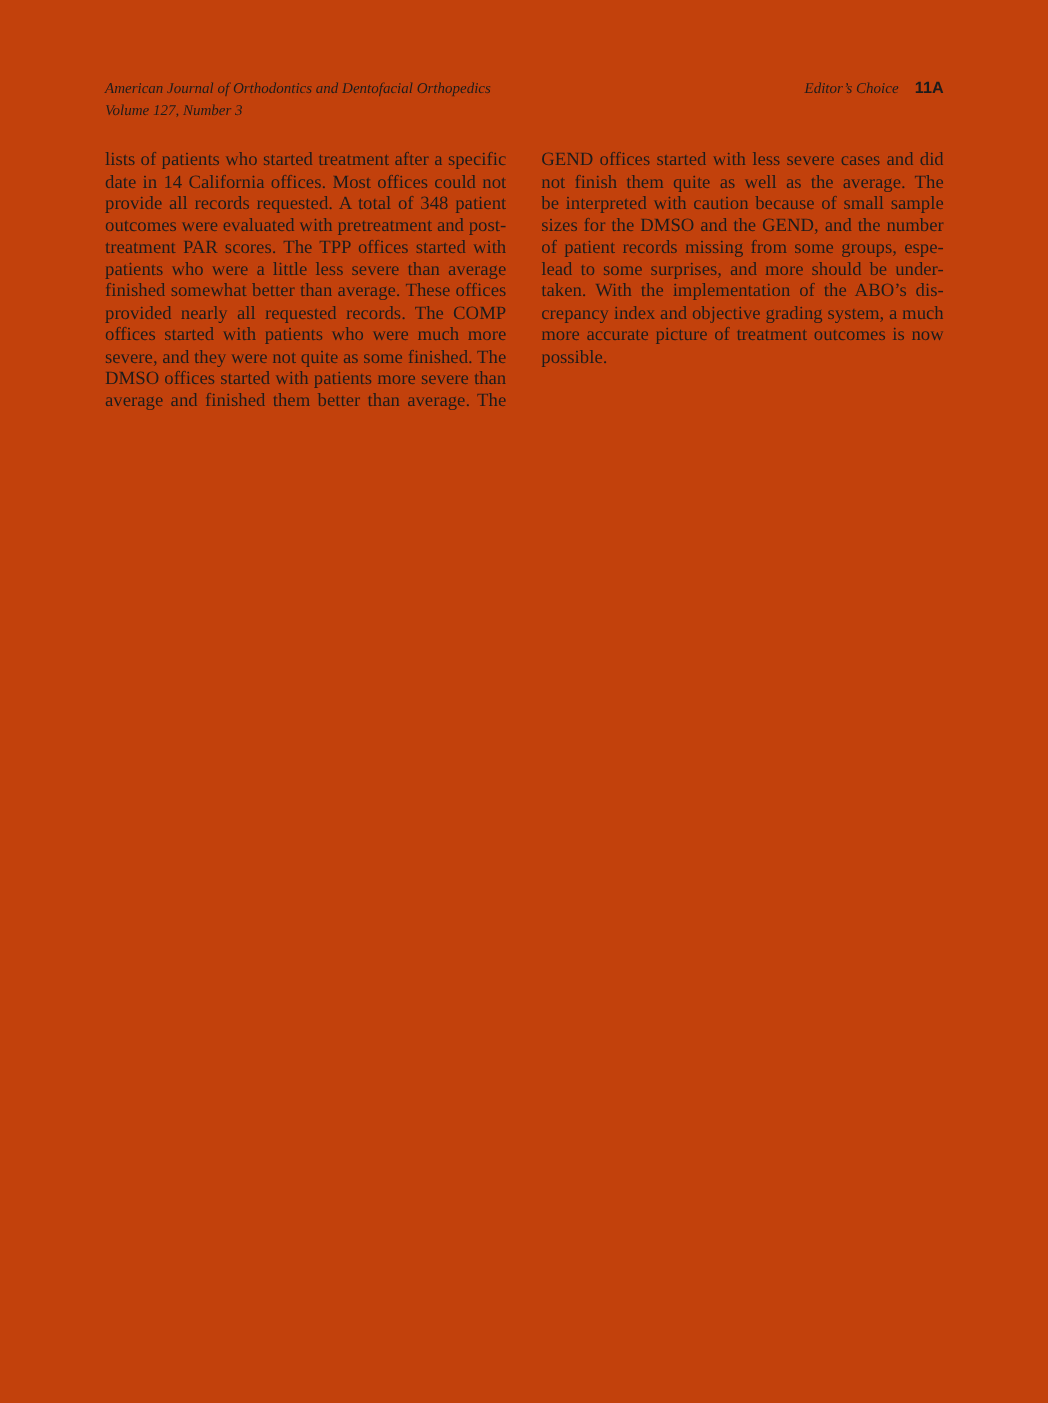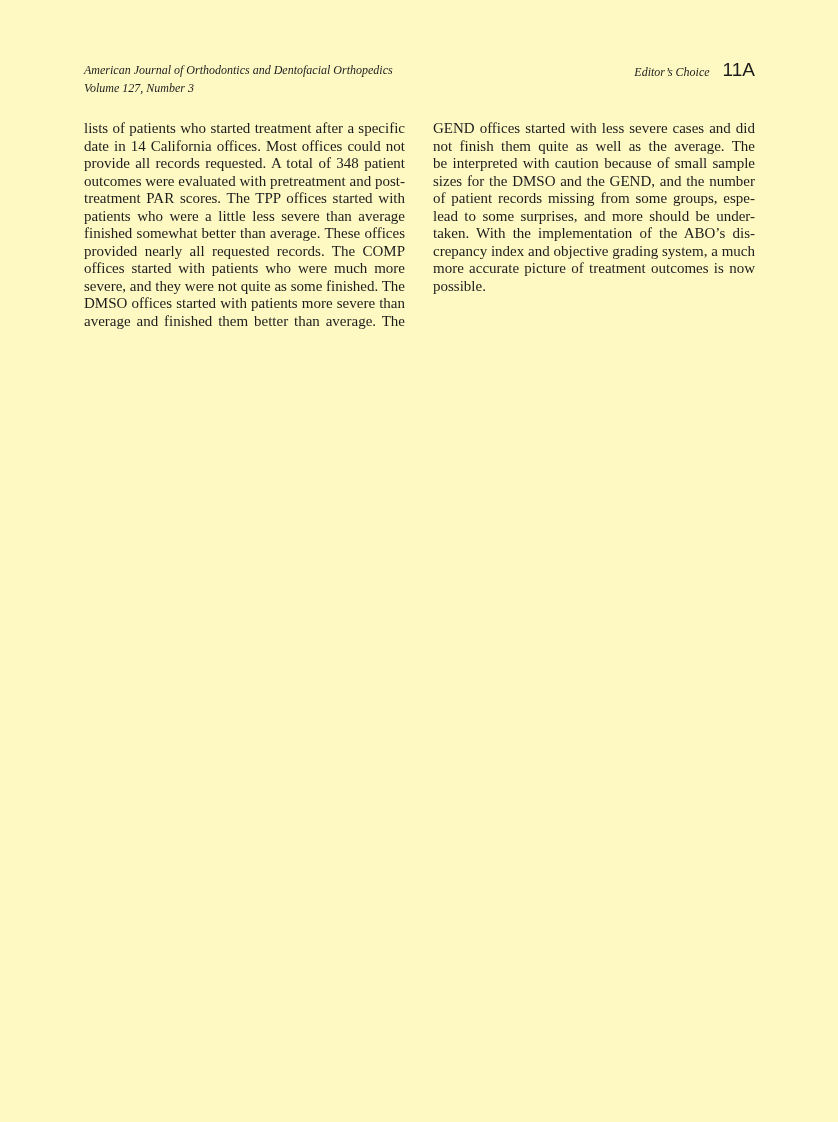--- a/index.html
+++ b/index.html
@@ -4,21 +4,21 @@
 <style>
   html, body {
     margin: 0;
     padding: 0;
     background: #ffffff;
   }
   .page {
     position: relative;
     width: 838px;
     height: 1122px;
-    background: #fef9c3;
+    background: #c2410c;
     overflow: hidden;
     font-family: "Liberation Serif", "DejaVu Serif", serif;
     color: #1c1c1c;
   }
   
   .running-head {
     position: absolute;
     top: 61px;
     left: 84px;
     width: 671px; 
@@ -41,22 +41,22 @@
     align-items: baseline;
     gap: 13px;
     white-space: nowrap;
     margin-left: 46px;
   }
   .section-label {
     font-style: italic;
   }
   .page-number {
     font-style: normal;
-    font-weight: normal;
-    font-size: 19px;
+    font-weight: bold;
+    font-size: 13px;
     font-family: "Liberation Sans", "DejaVu Sans", sans-serif;
     text-align: right;
   }
   
   .column {
     position: absolute;
     top: 120px;
     font-size: 15px;
     line-height: 17.5px;
   }

